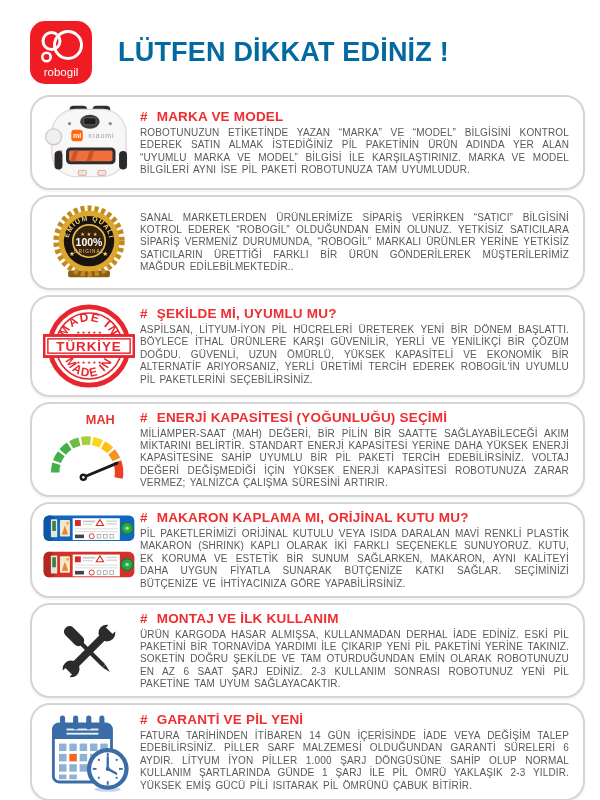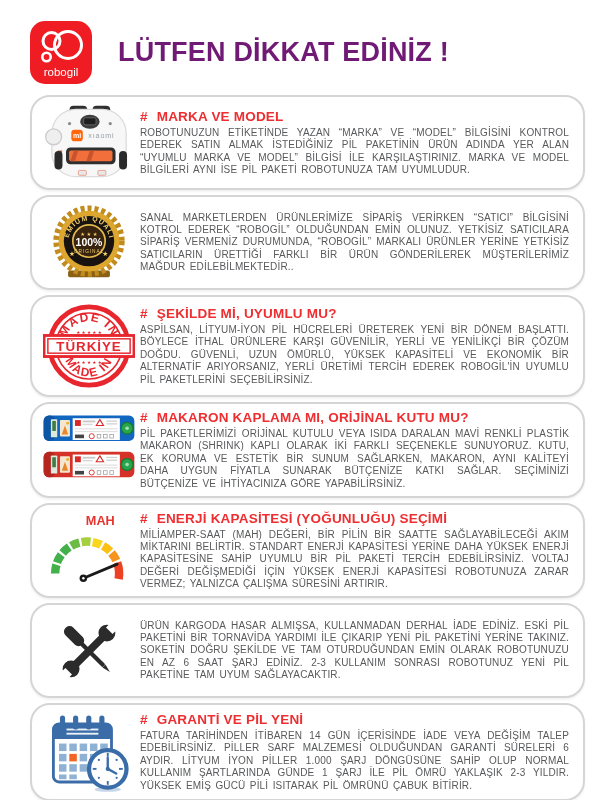--- a/index.html
+++ b/index.html
@@ -8,21 +8,21 @@
 
   
   .header { display: flex; align-items: center; gap: 26px; padding: 21px 15px 11px 30px; }
   .logo-box {
     width: 62px; height: 63px; background: #f01c24; border-radius: 15px;
     display: flex; flex-direction: column; justify-content: flex-start;
     flex: none;
   }
   .logo-box svg { display: block; }
   .page-title {
-    color: #701a75; font-size: 27px; font-weight: bold; letter-spacing: 0.2px;
+    color: #0369a1; font-size: 27px; font-weight: bold; letter-spacing: 0.2px;
     white-space: nowrap;
   }
 
   
   .cards { padding: 0 15px 0 30px; }
   .card {
     display: flex; align-items: center;
     border: 2px solid #d5d5d5; border-radius: 20px;
     margin-bottom: 5px; padding: 5px 12px 5px 6px;
     min-height: 95px;
@@ -138,20 +138,46 @@
         <text x="48" y="33" text-anchor="middle" font-size="4.8" fill="#e8262e">★ ★ ★ ★ ★</text>
         <text x="48" y="64.5" text-anchor="middle" font-size="4.8" fill="#e8262e">★ ★ ★ ★ ★</text>
         <rect x="1" y="35" width="94" height="22" fill="#ffffff" stroke="#e8262e" stroke-width="3"></rect>
         <rect x="5" y="38.5" width="86" height="15" fill="none" stroke="#e8262e" stroke-width="1.5"></rect>
         <text x="48" y="51" text-anchor="middle" font-size="14" font-weight="bold" fill="#e8262e" letter-spacing="1">TÜRKİYE</text>
       </svg>
     </div>
     <div class="content">
       <div class="heading"><span class="hash">#</span><span>ŞEKİLDE Mİ, UYUMLU MU?</span></div>
       <div class="body-text">ASPİLSAN, LİTYUM-İYON PİL HÜCRELERİ ÜRETEREK YENİ BİR DÖNEM BAŞLATTI. BÖYLECE İTHAL ÜRÜNLERE KARŞI GÜVENİLİR, YERLİ VE YENİLİKÇİ BİR ÇÖZÜM DOĞDU. GÜVENLİ, UZUN ÖMÜRLÜ, YÜKSEK KAPASİTELİ VE EKONOMİK BİR ALTERNATİF ARIYORSANIZ, YERLİ ÜRETİMİ TERCİH EDEREK ROBOGİL'İN UYUMLU PİL PAKETLERİNİ SEÇEBİLİRSİNİZ.</div>
+    </div>
+  </div>
+
+  <div class="card">
+    <div class="icon-box">
+      <svg width="94" height="80" viewBox="0 0 100 84">
+        <text x="62" y="14" text-anchor="middle" font-size="13.5" font-weight="bold" fill="#e8342f">MAH</text>
+        <g fill="none" stroke-width="9">
+          <path d="M 14,66 A 34,34 0 0 1 15.3,56.6" stroke="#44b04a"></path>
+          <path d="M 16,54.4 A 34,34 0 0 1 20.5,46.0" stroke="#44b04a"></path>
+          <path d="M 22,44.1 A 34,34 0 0 1 29.0,37.8" stroke="#44b04a"></path>
+          <path d="M 31,36.6 A 34,34 0 0 1 39.8,33.0" stroke="#6cbb47"></path>
+          <path d="M 42.1,32.5 A 34,34 0 0 1 51.6,32.2" stroke="#a5cf3d"></path>
+          <path d="M 53.9,32.5 A 34,34 0 0 1 62.9,35.4" stroke="#f9d61a"></path>
+          <path d="M 65,36.6 A 34,34 0 0 1 72.5,42.4" stroke="#fdc013"></path>
+          <path d="M 74,44.1 A 34,34 0 0 1 79.1,52.2" stroke="#f7941d"></path>
+          <path d="M 80,54.4 A 34,34 0 0 1 81.5,71.9" stroke="#ee4023"></path>
+        </g>
+        <line x1="44" y1="71" x2="80" y2="56" stroke="#1a1a1a" stroke-width="3" stroke-linecap="round"></line>
+        <circle cx="44" cy="71" r="4" fill="#1a1a1a"></circle>
+        <circle cx="44" cy="71" r="1.3" fill="#ffffff"></circle>
+      </svg>
+    </div>
+    <div class="content">
+      <div class="heading"><span class="hash">#</span><span>ENERJİ KAPASİTESİ (YOĞUNLUĞU) SEÇİMİ</span></div>
+      <div class="body-text">MİLİAMPER-SAAT (MAH) DEĞERİ, BİR PİLİN BİR SAATTE SAĞLAYABİLECEĞİ AKIM MİKTARINI BELİRTİR. STANDART ENERJİ KAPASİTESİ YERİNE DAHA YÜKSEK ENERJİ KAPASİTESİNE SAHİP UYUMLU BİR PİL PAKETİ TERCİH EDEBİLİRSİNİZ. VOLTAJ DEĞERİ DEĞİŞMEDİĞİ İÇİN YÜKSEK ENERJİ KAPASİTESİ ROBOTUNUZA ZARAR VERMEZ; YALNIZCA ÇALIŞMA SÜRESİNİ ARTIRIR.</div>
     </div>
   </div>
 
   <div class="card">
     <div class="icon-box">
       <svg width="98" height="82" viewBox="0 0 108 88">
 
         <g>
           <rect x="4" y="6" width="100" height="28" rx="6" fill="#1166c0"></rect>
           <rect x="4" y="6" width="13" height="28" rx="6" fill="#0d55a5"></rect>
@@ -206,64 +232,39 @@
       </svg>
     </div>
     <div class="content">
       <div class="heading"><span class="hash">#</span><span>MAKARON KAPLAMA MI, ORİJİNAL KUTU MU?</span></div>
       <div class="body-text">PİL PAKETLERİMİZİ ORİJİNAL KUTULU VEYA ISIDA DARALAN MAVİ RENKLİ PLASTİK MAKARON (SHRINK) KAPLI OLARAK İKİ FARKLI SEÇENEKLE SUNUYORUZ. KUTU, EK KORUMA VE ESTETİK BİR SUNUM SAĞLARKEN, MAKARON, AYNI KALİTEYİ DAHA UYGUN FİYATLA SUNARAK BÜTÇENİZE KATKI SAĞLAR. SEÇİMİNİZİ BÜTÇENİZE VE İHTİYACINIZA GÖRE YAPABİLİRSİNİZ.</div>
     </div>
   </div>
 
   <div class="card">
     <div class="icon-box">
-      <svg width="94" height="80" viewBox="0 0 100 84">
-        <text x="62" y="14" text-anchor="middle" font-size="13.5" font-weight="bold" fill="#e8342f">MAH</text>
-        <g fill="none" stroke-width="9">
-          <path d="M 14,66 A 34,34 0 0 1 15.3,56.6" stroke="#44b04a"></path>
-          <path d="M 16,54.4 A 34,34 0 0 1 20.5,46.0" stroke="#44b04a"></path>
-          <path d="M 22,44.1 A 34,34 0 0 1 29.0,37.8" stroke="#44b04a"></path>
-          <path d="M 31,36.6 A 34,34 0 0 1 39.8,33.0" stroke="#6cbb47"></path>
-          <path d="M 42.1,32.5 A 34,34 0 0 1 51.6,32.2" stroke="#a5cf3d"></path>
-          <path d="M 53.9,32.5 A 34,34 0 0 1 62.9,35.4" stroke="#f9d61a"></path>
-          <path d="M 65,36.6 A 34,34 0 0 1 72.5,42.4" stroke="#fdc013"></path>
-          <path d="M 74,44.1 A 34,34 0 0 1 79.1,52.2" stroke="#f7941d"></path>
-          <path d="M 80,54.4 A 34,34 0 0 1 81.5,71.9" stroke="#ee4023"></path>
-        </g>
-        <line x1="44" y1="71" x2="80" y2="56" stroke="#1a1a1a" stroke-width="3" stroke-linecap="round"></line>
-        <circle cx="44" cy="71" r="4" fill="#1a1a1a"></circle>
-        <circle cx="44" cy="71" r="1.3" fill="#ffffff"></circle>
-      </svg>
-    </div>
-    <div class="content">
-      <div class="heading"><span class="hash">#</span><span>ENERJİ KAPASİTESİ (YOĞUNLUĞU) SEÇİMİ</span></div>
-      <div class="body-text">MİLİAMPER-SAAT (MAH) DEĞERİ, BİR PİLİN BİR SAATTE SAĞLAYABİLECEĞİ AKIM MİKTARINI BELİRTİR. STANDART ENERJİ KAPASİTESİ YERİNE DAHA YÜKSEK ENERJİ KAPASİTESİNE SAHİP UYUMLU BİR PİL PAKETİ TERCİH EDEBİLİRSİNİZ. VOLTAJ DEĞERİ DEĞİŞMEDİĞİ İÇİN YÜKSEK ENERJİ KAPASİTESİ ROBOTUNUZA ZARAR VERMEZ; YALNIZCA ÇALIŞMA SÜRESİNİ ARTIRIR.</div>
-    </div>
-  </div>
-
-  <div class="card">
-    <div class="icon-box">
       <svg width="76" height="76" viewBox="0 0 90 90">
 
         <g transform="rotate(45 45 45)" fill="#2b2b2b">
           <circle cx="45" cy="15" r="10"></circle>
           <rect x="39.5" y="0" width="11" height="11" fill="#ffffff"></rect>
           <rect x="40.5" y="14" width="9" height="62" rx="3.5"></rect>
           <circle cx="45" cy="75" r="10"></circle>
           <rect x="39.5" y="79" width="11" height="11" fill="#ffffff"></rect>
         </g>
 
         <g transform="rotate(-45 45 45)" fill="#2b2b2b">
           <rect x="38.5" y="6" width="13" height="28" rx="6"></rect>
           <rect x="42.5" y="32" width="5" height="38" rx="1.5"></rect>
           <polygon points="42.5,70 47.5,70 45,80"></polygon>
         </g>
       </svg>
     </div>
     <div class="content">
+      <div class="heading"><span class="hash">#</span><span>MONTAJ VE İLK KULLANIM</span></div>
       <div class="body-text">ÜRÜN KARGODA HASAR ALMIŞSA, KULLANMADAN DERHAL İADE EDİNİZ. ESKİ PİL PAKETİNİ BİR TORNAVİDA YARDIMI İLE ÇIKARIP YENİ PİL PAKETİNİ YERİNE TAKINIZ. SOKETİN DOĞRU ŞEKİLDE VE TAM OTURDUĞUNDAN EMİN OLARAK ROBOTUNUZU EN AZ 6 SAAT ŞARJ EDİNİZ. 2-3 KULLANIM SONRASI ROBOTUNUZ YENİ PİL PAKETİNE TAM UYUM SAĞLAYACAKTIR.</div>
     </div>
   </div>
 
   <div class="card">
     <div class="icon-box">
       <svg width="90" height="84" viewBox="0 0 96 88">
         <ellipse cx="68" cy="84" rx="14" ry="2.5" fill="#c7d6e8"></ellipse>
         <rect x="10" y="14" width="62" height="62" rx="6" fill="#ffffff" stroke="#3a6ca8" stroke-width="3"></rect>
         <path d="M 10,20 a 6,6 0 0 1 6,-6 h 50 a 6,6 0 0 1 6,6 v 10 h -62 z" fill="#3a6ca8"></path>

